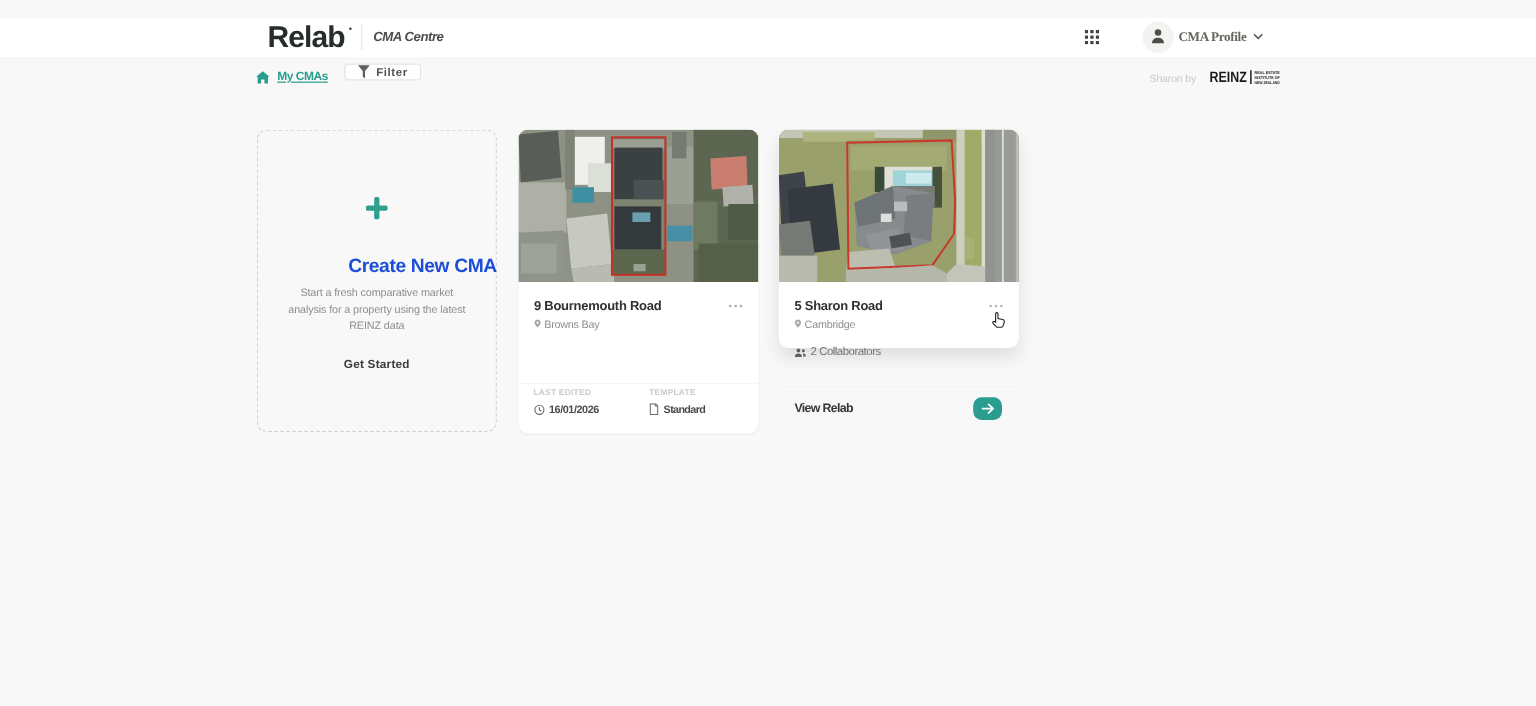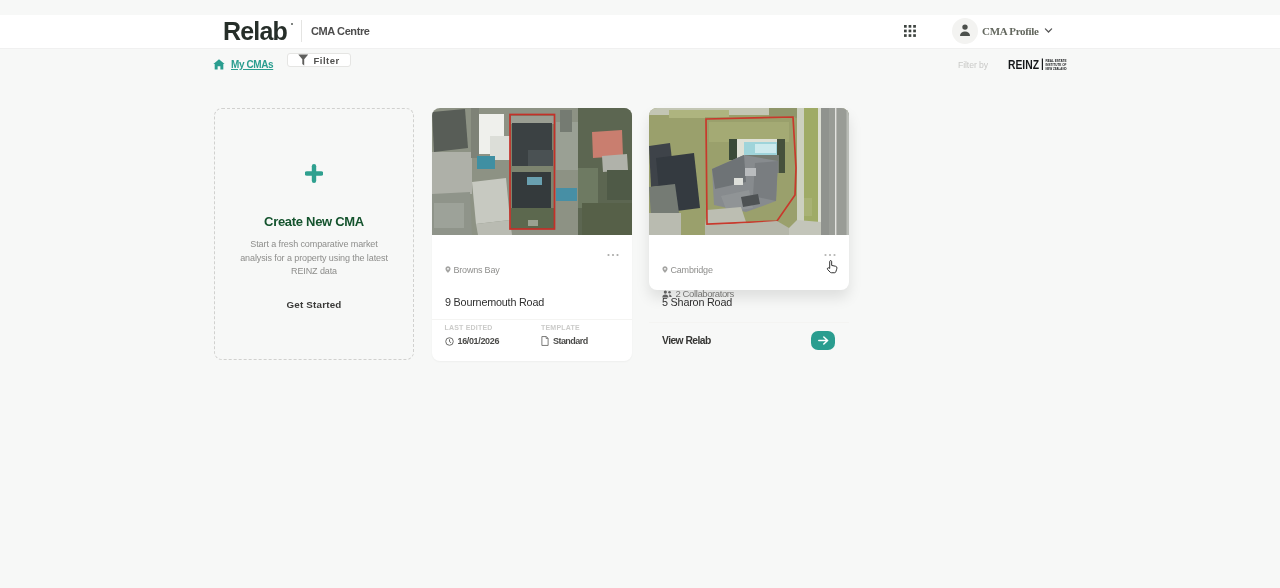--- a/index.html
+++ b/index.html
@@ -5,43 +5,43 @@
   * { margin:0; padding:0; box-sizing:border-box; }
   html,body { width:1280px; height:588px; overflow:hidden; }
   body { font-family:"Liberation Sans", sans-serif; background:#f7f8f7; position:relative; }
   .abs { position:absolute; }
 
   
   .header { position:absolute; left:0; top:0; width:1280px; height:34px; background:#fff; border-bottom:1px solid #f0f0f0;margin-top:15px; }
   .logo { position:absolute; left:223px; top:2px; font-size:25px; font-weight:bold; color:#262e29; letter-spacing:-0.8px; }
   .logo .deg { position:absolute; right:-6px; top:5.5px; width:1.8px; height:1.8px; border:1.2px solid #262e29; border-radius:50%; }
   .hdr-sep { position:absolute; left:301px; top:5px; width:1px; height:22px; background:#e4e4e2; }
-  .hdr-title { position:absolute; left:311px; top:10px; font-size:11px; font-weight:bold; color:#4d4d4d; letter-spacing:-0.4px; }
+  .hdr-title { position:absolute; left:311px; top:10px; font-size:11px; font-weight:bold; color:#4d4d4d; letter-spacing:-0.4px;font-style:italic; }
   .gridicon { position:absolute; left:904px; top:10px; width:12px; height:12px; }
   .avatar { position:absolute; left:952px; top:3px; width:26px; height:26px; border-radius:50%; background:#f3f3f1; }
   .profile { position:absolute; left:982px; top:10px; font-size:11px; font-weight:bold; color:#64685f; letter-spacing:-0.3px;font-family:Liberation Serif, serif; }
   .chev { position:absolute; left:1044px; top:11px; width:9px; height:9px; }
 
   
   .mycmas { position:absolute; left:213px; top:59px; display:flex; align-items:center; color:#2a9d8f; font-size:10px; font-weight:bold; letter-spacing:-0.4px;text-decoration:underline; }
   .filter { position:absolute; left:287px; top:53px; width:64px; height:14px; background:#fff; border:1px solid #e5e5e3; border-radius:3px; display:flex; align-items:center; padding-left:9.5px; }
   .filter span { font-size:9.5px; font-weight:bold; color:#525250; letter-spacing:0.5px; margin-left:5.5px; }
   .poweredby { position:absolute; left:958px; top:60px; font-size:8.7px; color:#c9c9c7; letter-spacing:-0.1px; }
 
   
   .card1 { position:absolute; left:214px; top:108px; width:200px; height:252px; border:1px dashed #d1d1cf; border-radius:8px; }
   .plus { position:absolute; left:305px; top:164px; width:18px; height:19px; }
-  .c1title { position:absolute; left:214px; top:214px; width:200px; text-align:center; font-size:13px; font-weight:bold; color:#14532d; letter-spacing:-0.3px; }
+  .c1title { position:absolute; left:214px; top:214px; width:200px; text-align:right; font-size:16px; font-weight:bold; color:#1d4ed8; letter-spacing:-0.3px; }
   .c1desc { position:absolute; left:234px; top:238px; width:160px; text-align:center; font-size:9px; color:#8d8d8b; line-height:13.5px; letter-spacing:-0.1px; }
   .c1btn { position:absolute; left:214px; top:299px; width:200px; text-align:center; font-size:9.8px; font-weight:bold; color:#3a3a38; letter-spacing:0.2px; }
 
   .card2 { position:absolute; left:432px; top:108px; width:200px; height:253px; background:#fff; border-radius:8px; box-shadow:0 1px 2px rgba(0,0,0,0.04); }
   .card3 { position:absolute; left:649px; top:108px; width:200px; height:182px; background:#fff; border-radius:8px; box-shadow:0 8px 14px rgba(0,0,0,0.10); }
   .cimg { position:absolute; left:0; top:0; width:200px; height:127px; border-radius:8px 8px 0 0; overflow:hidden; }
-  .ctitle { position:absolute; left:13px; top:141px; font-size:10.8px; font-weight:normal; color:#303030; letter-spacing:-0.2px;margin-top:47px; }
+  .ctitle { position:absolute; left:13px; top:141px; font-size:10.8px; font-weight:bold; color:#303030; letter-spacing:-0.2px; }
   .dots { position:absolute; right:13px; top:145px; width:12px; height:4px; }
   .locrow { position:absolute; left:12.5px; top:157px; display:flex; align-items:center; font-size:9px; letter-spacing:-0.2px; color:#8f8f8d; }
   .collab { position:absolute; left:13px; top:180px; display:flex; align-items:center; font-size:9.5px; color:#757573; letter-spacing:-0.4px; }
   .c2foot { position:absolute; left:0; top:211px; width:200px; height:42px; border-top:1px solid #f4f4f2; }
   .flabel { font-size:7px; color:#cbcbc9; letter-spacing:0.2px; font-weight:bold; }
   .fval { display:flex; align-items:center; font-size:9px; font-weight:bold; color:#4b4b49; margin-top:5px; letter-spacing:-0.35px; }
   .c3foot { position:absolute; left:0; top:214px; width:200px; height:32px; border-top:1px solid #f4f4f2; }
   .vreport { position:absolute; left:13px; top:227px; font-size:10.3px; font-weight:bold; color:#363634; letter-spacing:-0.55px; }
   .arrowbtn { position:absolute; left:162px; top:223px; width:24px; height:19px; background:#2a9d8f; border-radius:7px; display:flex; align-items:center; justify-content:center; }
 </style>
@@ -81,21 +81,21 @@
     <path d="M6.5 0.3 L0.4 5.4 L1.8 5.4 L1.8 11.5 L5.0 11.5 L5.0 7.8 L8.0 7.8 L8.0 11.5 L11.2 11.5 L11.2 5.4 L12.6 5.4 Z" fill="#2a9d8f"></path>
   </svg>
   <span>My CMAs</span>
 </div>
 <div class="filter">
   <svg width="10.5" height="12" viewBox="0 0 10.5 12" style="flex:none">
       <path d="M0.3 0.4 L10.2 0.4 L6.2 5.2 L6.2 11.4 L4.3 9.9 L4.3 5.2 Z" fill="#5f5f5d"></path>
     </svg>
   <span>Filter</span>
 </div>
-<div class="poweredby">Filter by</div>
+<div class="poweredby">Sharon by</div>
 <svg class="abs" style="left:1008px; top:58px" width="59" height="13" viewBox="0 0 59 13">
   <text x="0" y="10.5" font-family="Liberation Sans, sans-serif" font-size="12.5" font-weight="bold" fill="#16181a" textLength="31" lengthAdjust="spacingAndGlyphs">REINZ</text>
   <rect x="33.8" y="0.5" width="1.2" height="11.5" fill="#16181a"></rect>
   <g fill="#16181a" font-family="Liberation Sans, sans-serif" font-size="3.4" font-weight="bold">
     <text x="37.5" y="4" textLength="21" lengthAdjust="spacingAndGlyphs">REAL ESTATE</text>
     <text x="37.5" y="8" textLength="21" lengthAdjust="spacingAndGlyphs">INSTITUTE OF</text>
     <text x="37.5" y="12" textLength="21" lengthAdjust="spacingAndGlyphs">NEW ZEALAND</text>
   </g>
 </svg>
 

